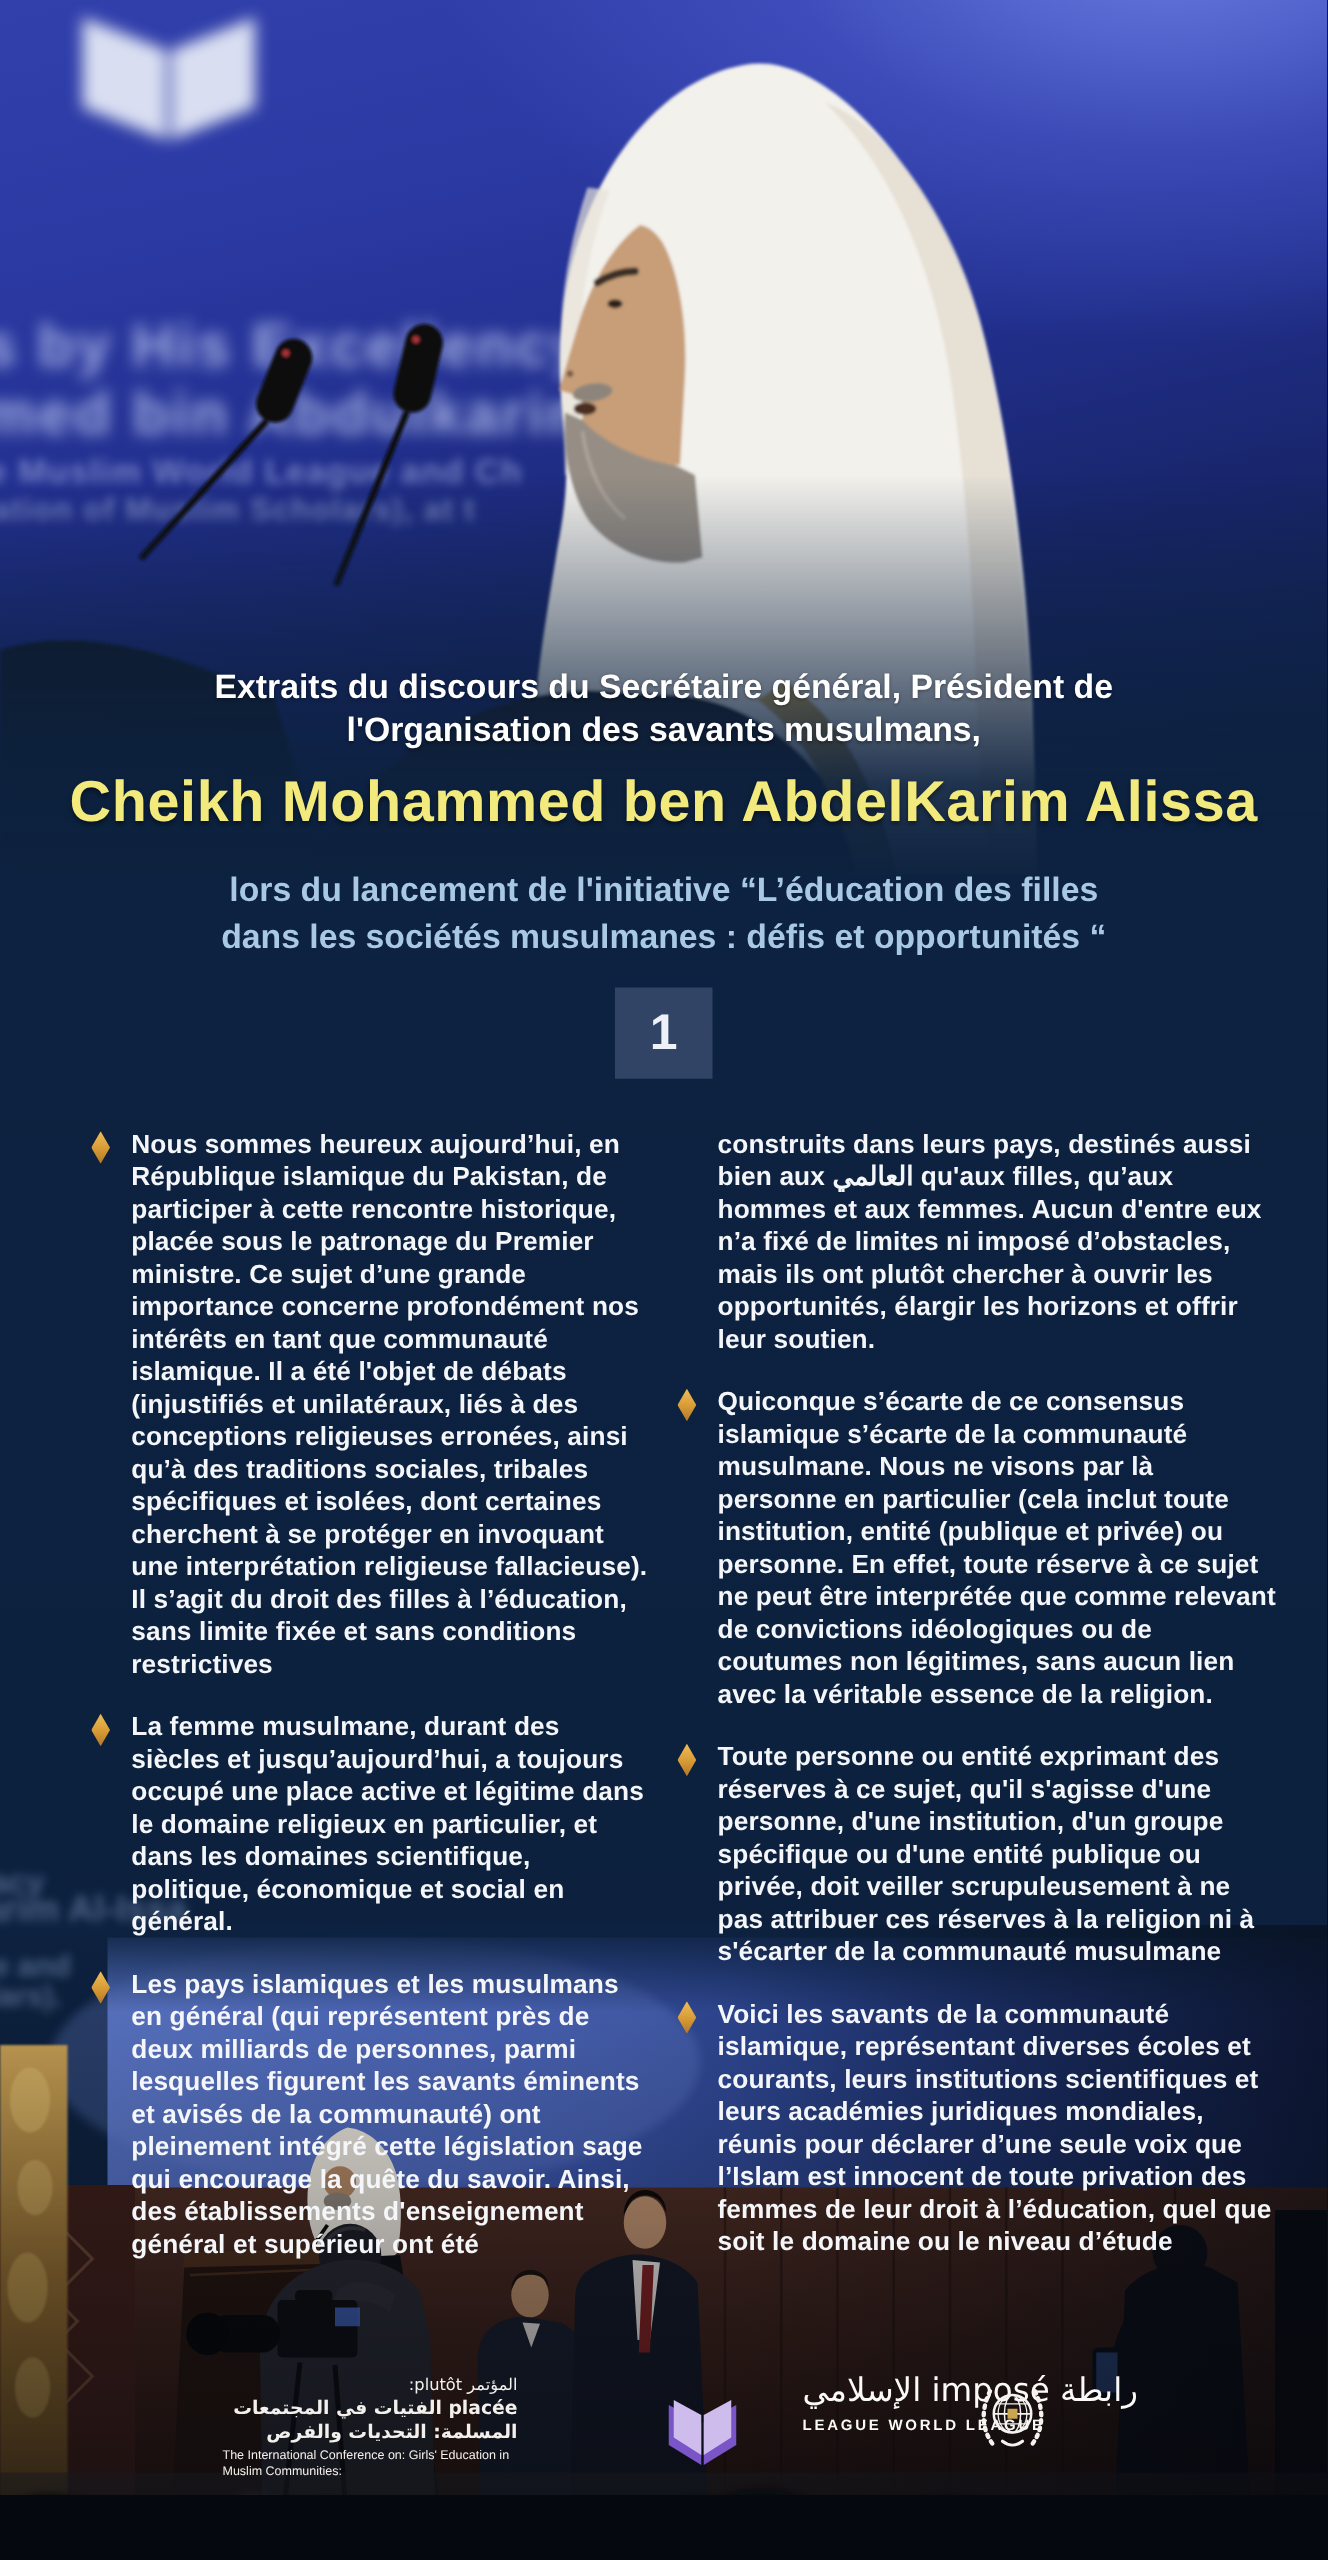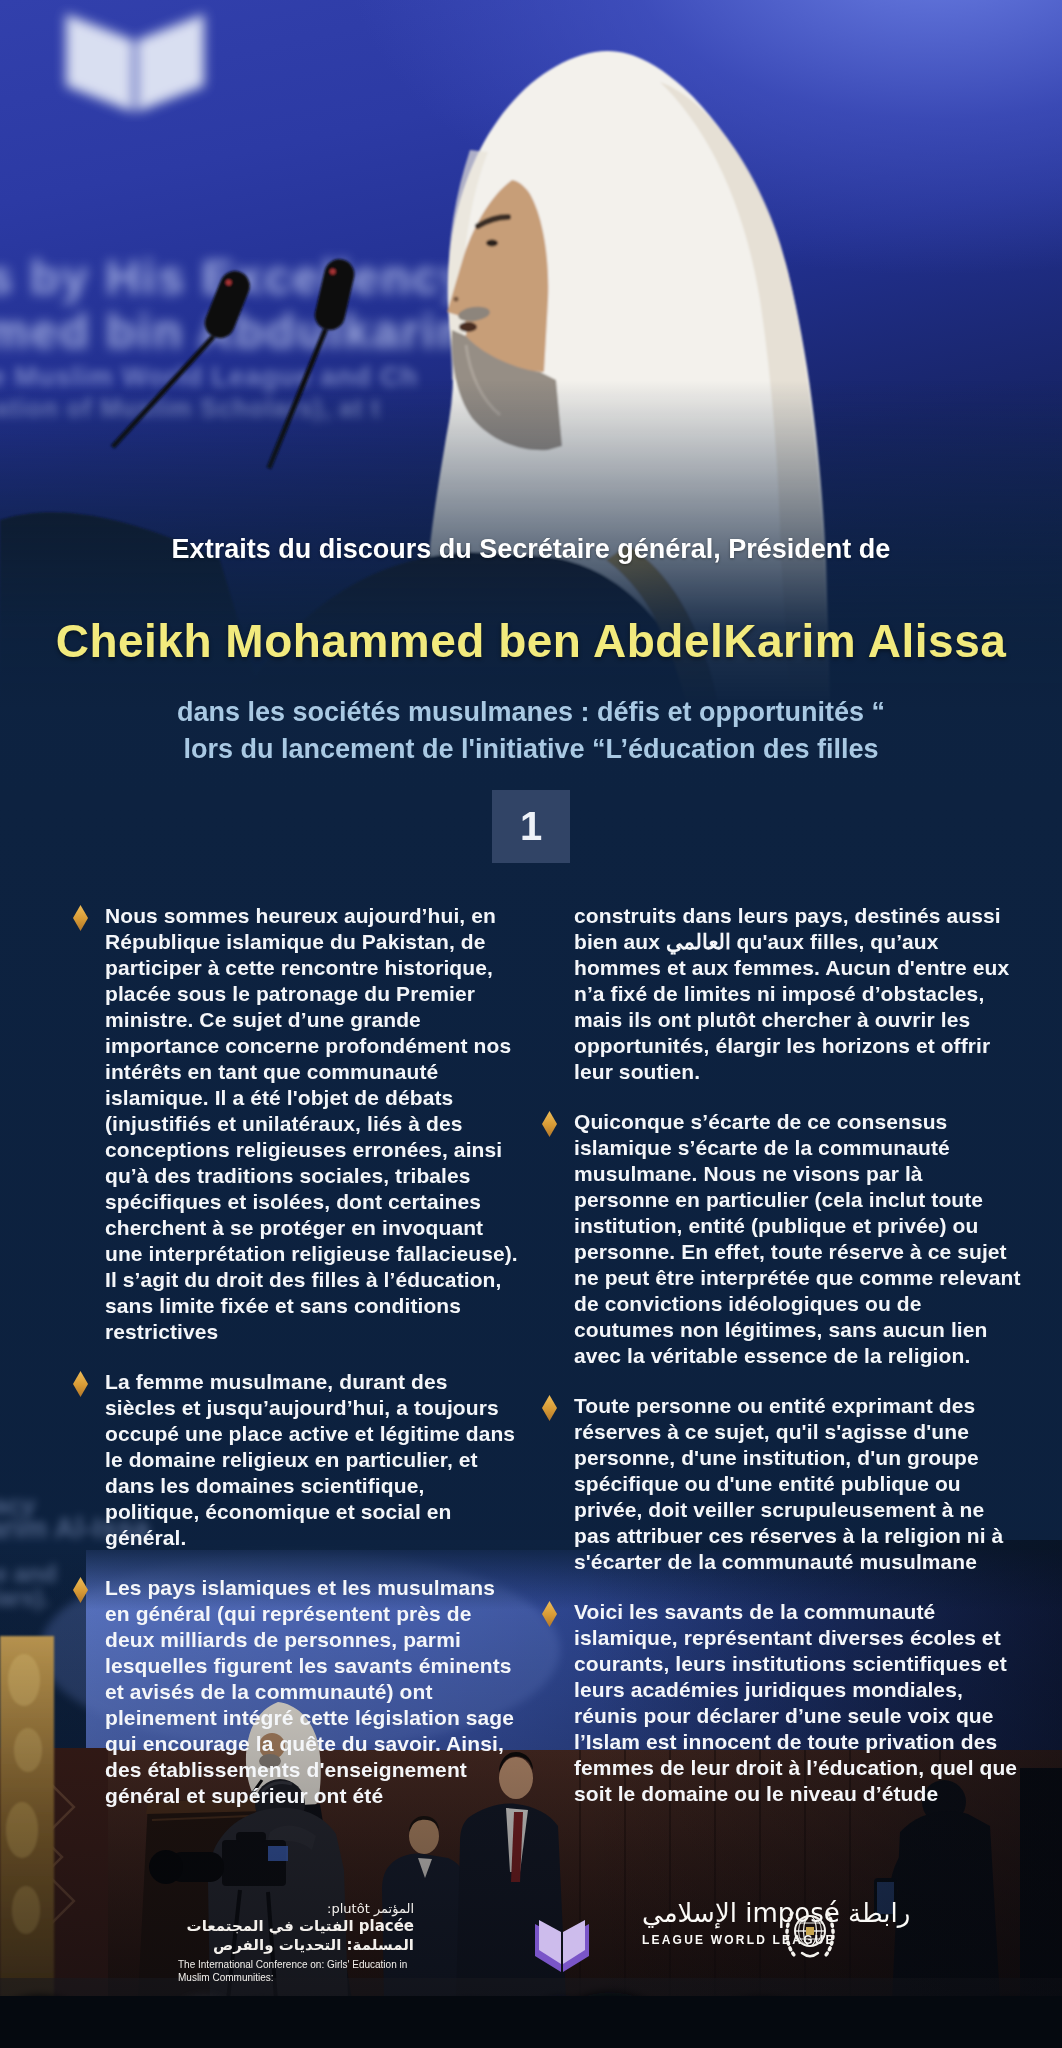--- a/index.html
+++ b/index.html
@@ -119,25 +119,26 @@
         <rect x="316" y="258" width="30" height="72" rx="15" fill="#0a0c11"></rect>
         <circle cx="324" cy="272" r="3" fill="#c23b3b" opacity=".85"></circle>
         <line x1="330" y1="330" x2="306" y2="478" stroke="#0a0c11" stroke-width="5"></line>
       </g>
     </g>
   </svg>
   <div class="hero-fade"></div>
 
   <div class="pretitle">
     <div>Extraits du discours du Secrétaire général, Président de</div>
+    <div>l'Organisation des savants musulmans,</div>
   </div>
   <div class="name">Cheikh Mohammed ben AbdelKarim Alissa</div>
   <div class="subtitle">
+    <div>lors du lancement de l'initiative “L’éducation des filles</div>
     <div>dans les sociétés musulmanes : défis et opportunités “</div>
-    <div>lors du lancement de l'initiative “L’éducation des filles</div>
   </div>
   <div class="badge">
     <span>1</span>
   </div>
 
   <div class="col col-left">
     <div class="bitem">
       <span class="diamond"></span>
       <p class="btext">Nous sommes heureux aujourd’hui, en République islamique du Pakistan, de participer à cette rencontre historique, placée sous le patronage du Premier ministre. Ce sujet d’une grande importance concerne profondément nos intérêts en tant que communauté islamique. Il a été l'objet de débats (injustifiés et unilatéraux, liés à des conceptions religieuses erronées, ainsi qu’à des traditions sociales, tribales spécifiques et isolées, dont certaines cherchent à se protéger en invoquant une interprétation religieuse fallacieuse). Il s’agit du droit des filles à l’éducation, sans limite fixée  et sans conditions restrictives</p>
     </div>

